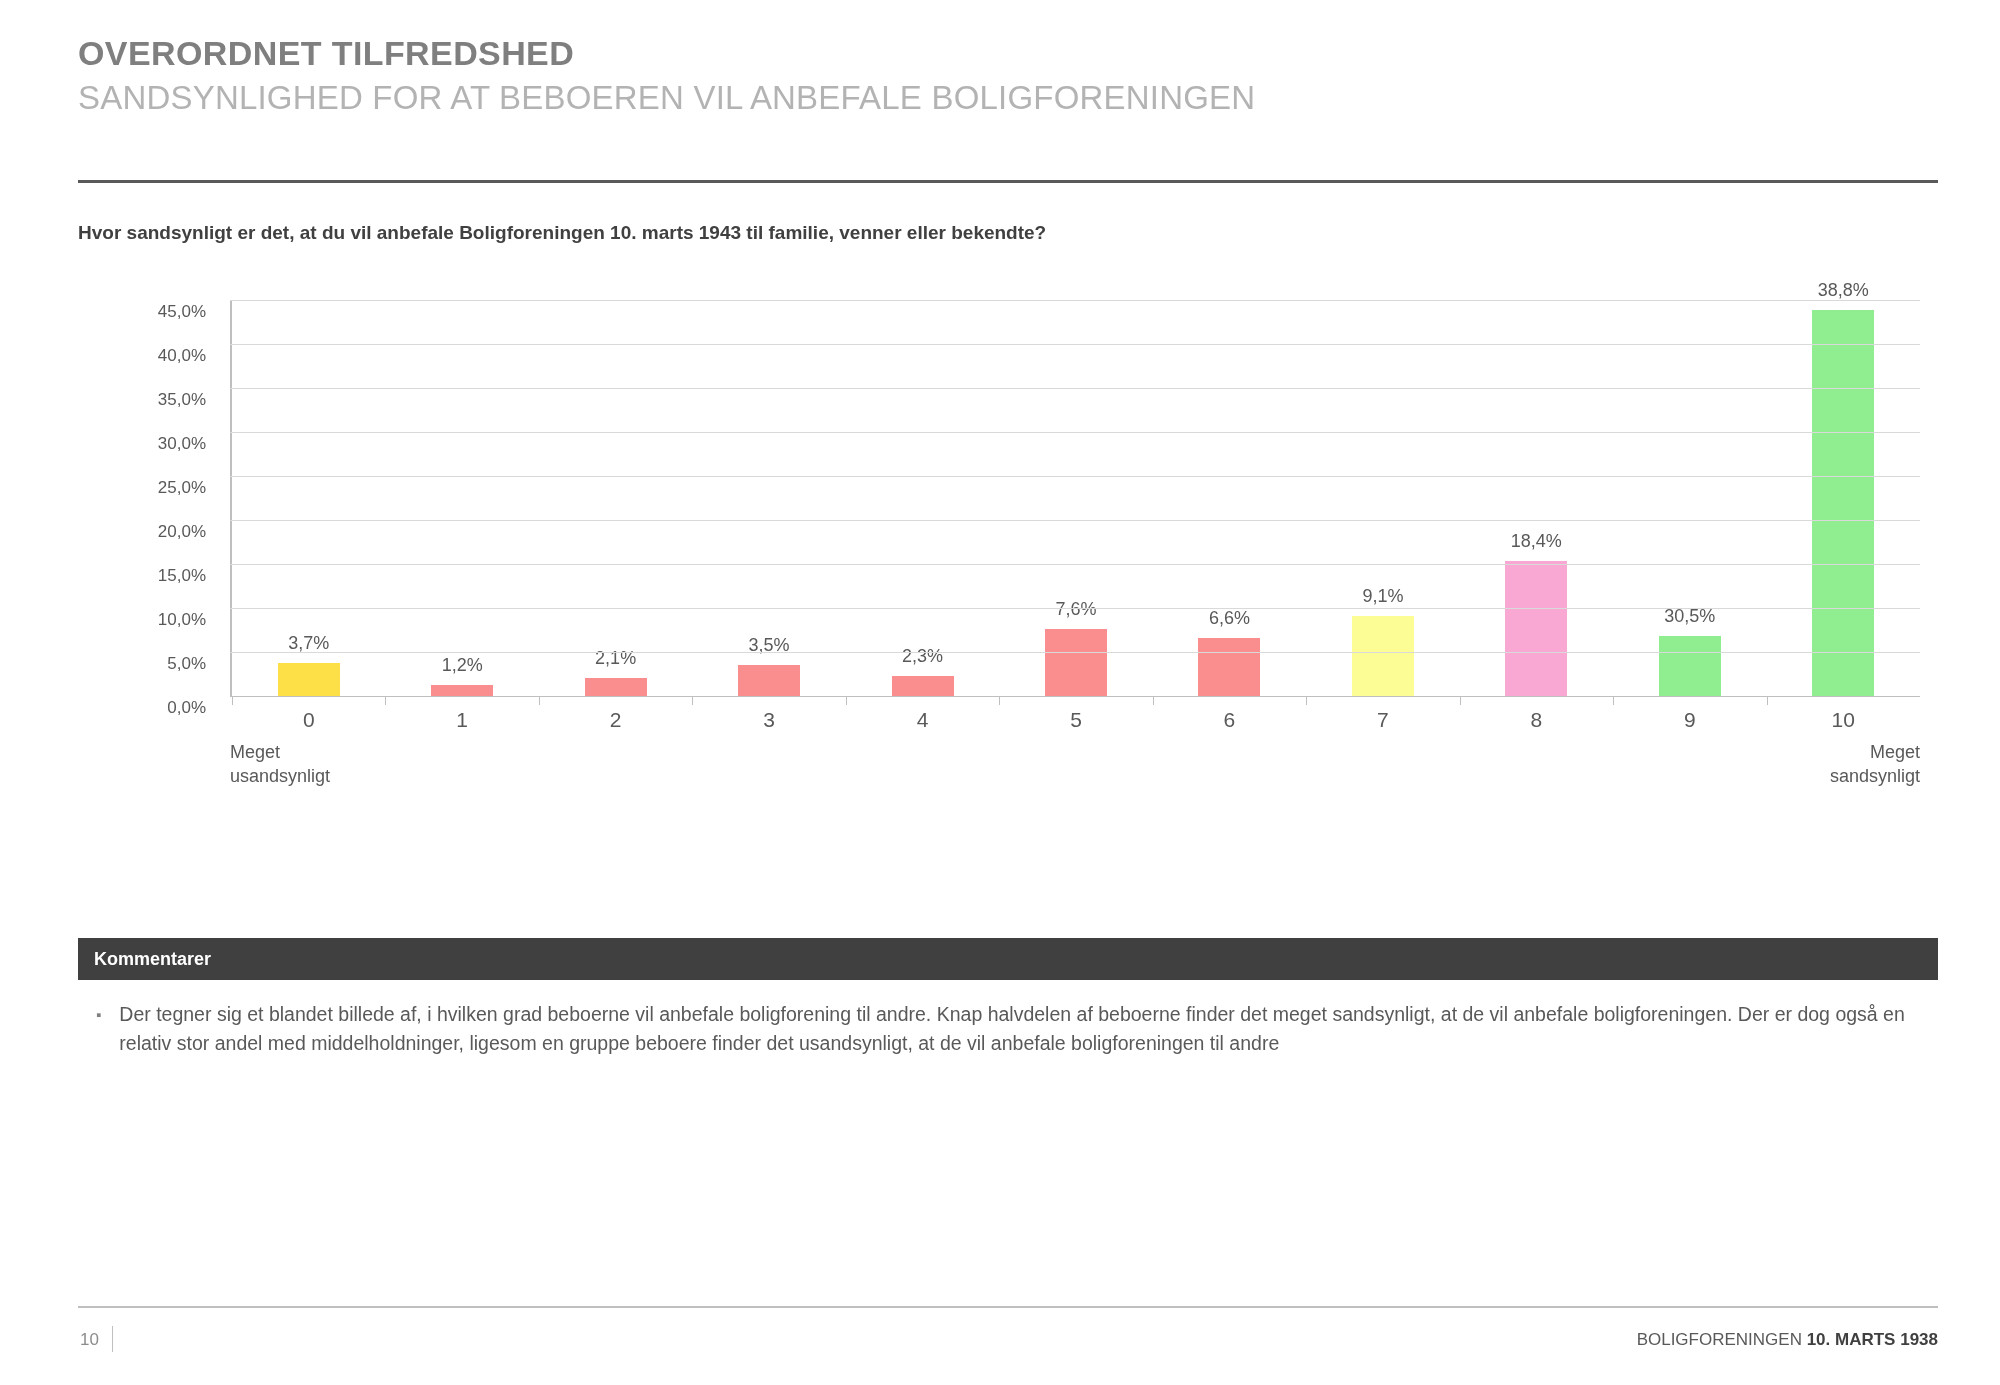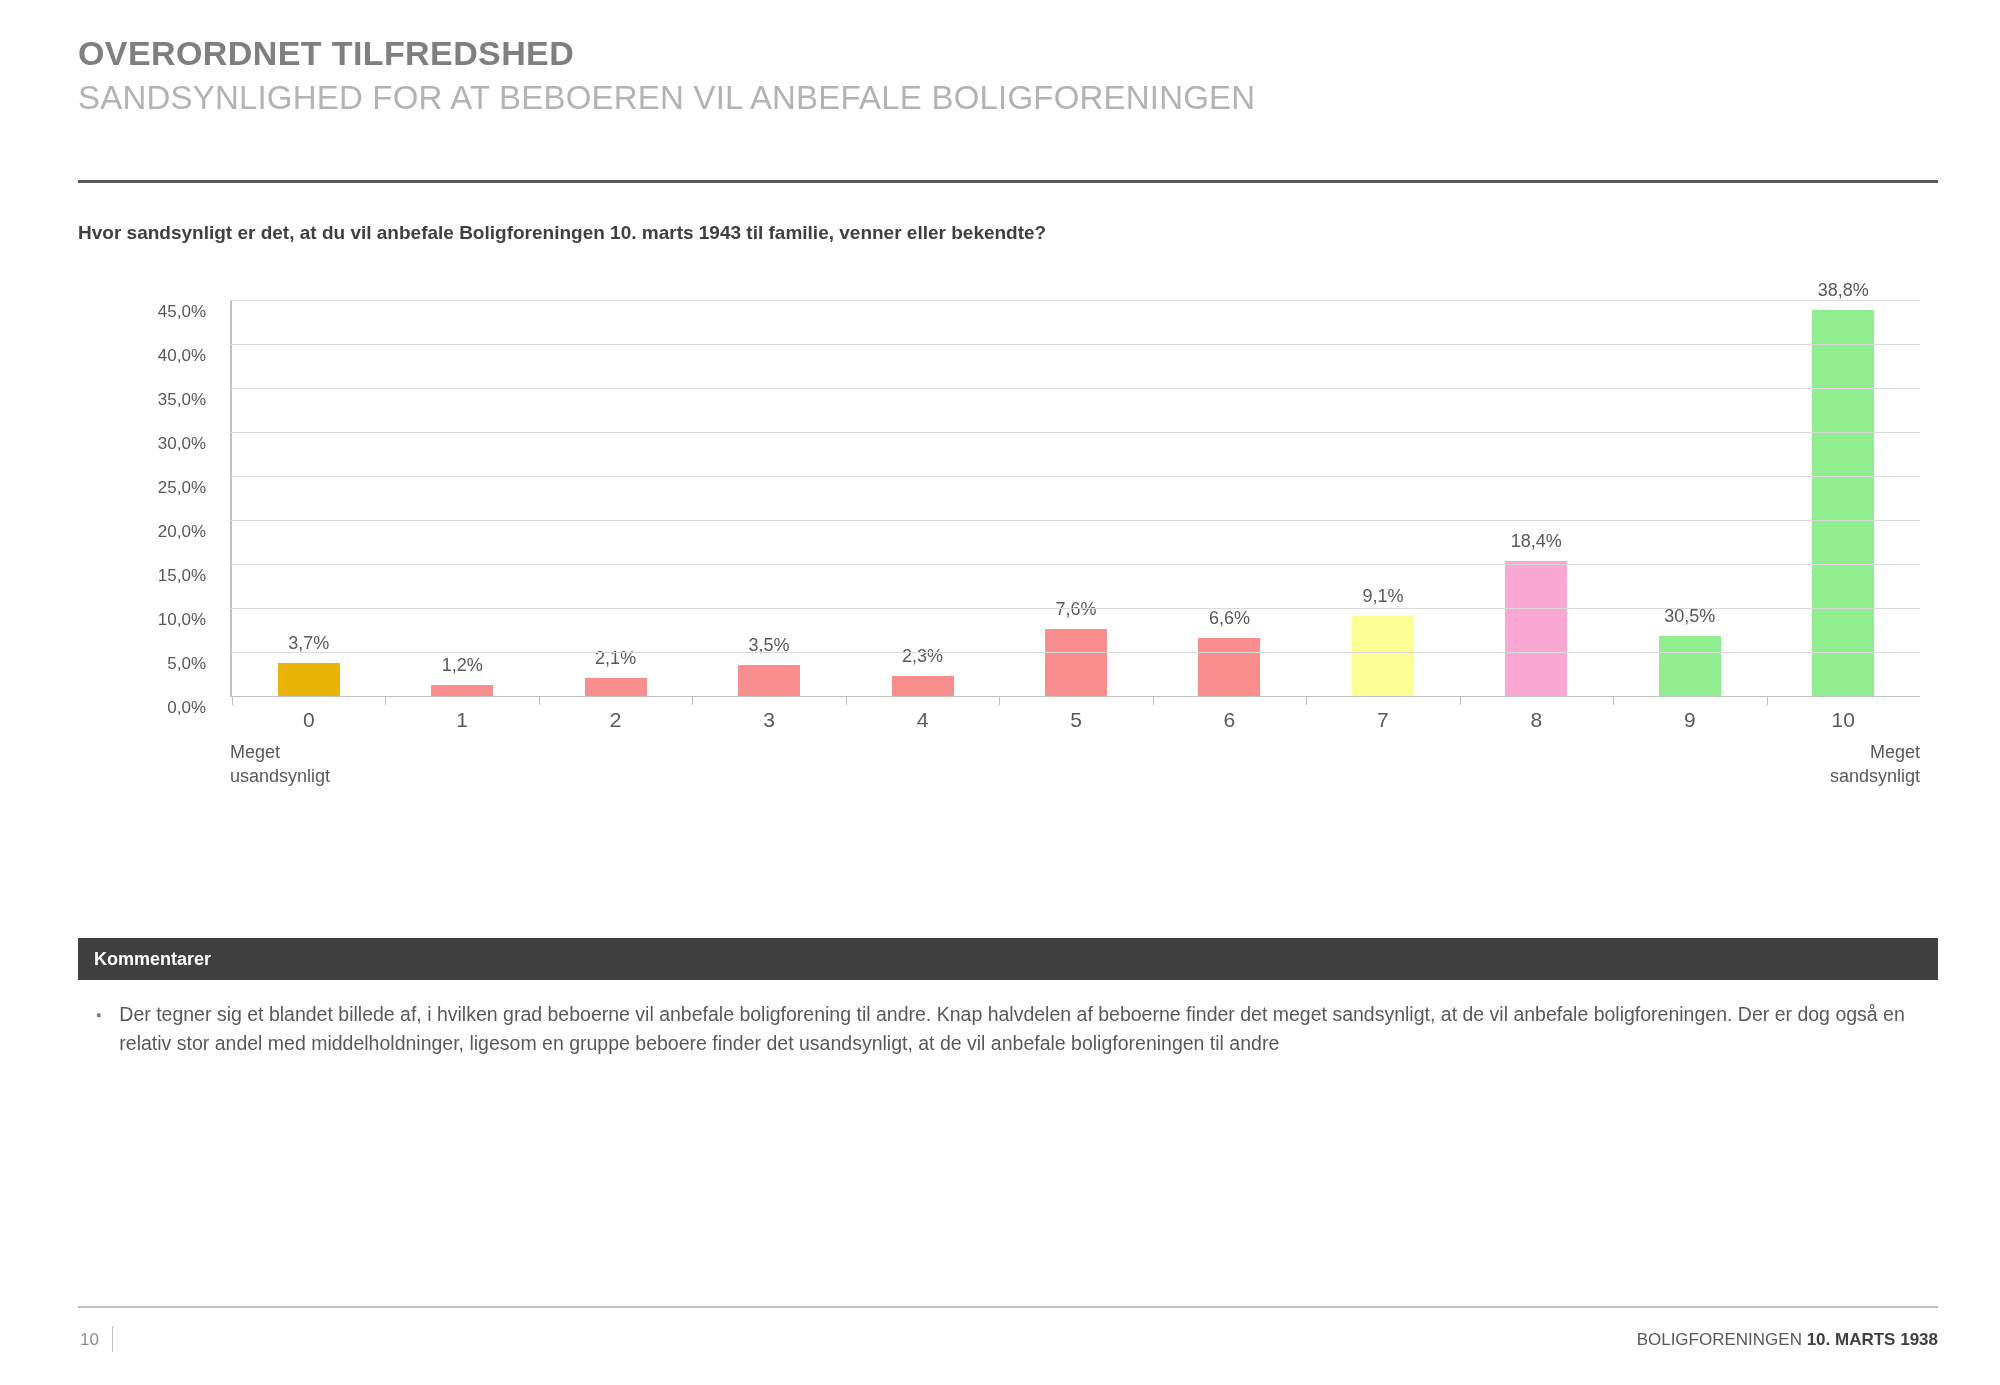--- a/index.html
+++ b/index.html
@@ -280,21 +280,21 @@
         <div class="y-label" style="top: 144px;">30,0%</div>
         <div class="y-label" style="top: 100px;">35,0%</div>
         <div class="y-label" style="top: 56px;">40,0%</div>
         <div class="y-label" style="top: 12px;">45,0%</div>
       </div>
     <div class="plot">
       <div class="y-axis-line"></div>
       <div class="bars">
           <div class="bar-slot">
             <div class="tick"></div>
-            <div class="bar" style="height: 32.56px; background: #eab308;">
+            <div class="bar" style="height: 32.56px; background: #fde047;">
               <div class="bar-value">3,7%</div>
             </div>
           </div>
           <div class="bar-slot">
             <div class="tick"></div>
             <div class="bar" style="height: 10.56px; background: rgb(250, 141, 141);">
               <div class="bar-value">1,2%</div>
             </div>
           </div>
           <div class="bar-slot">

